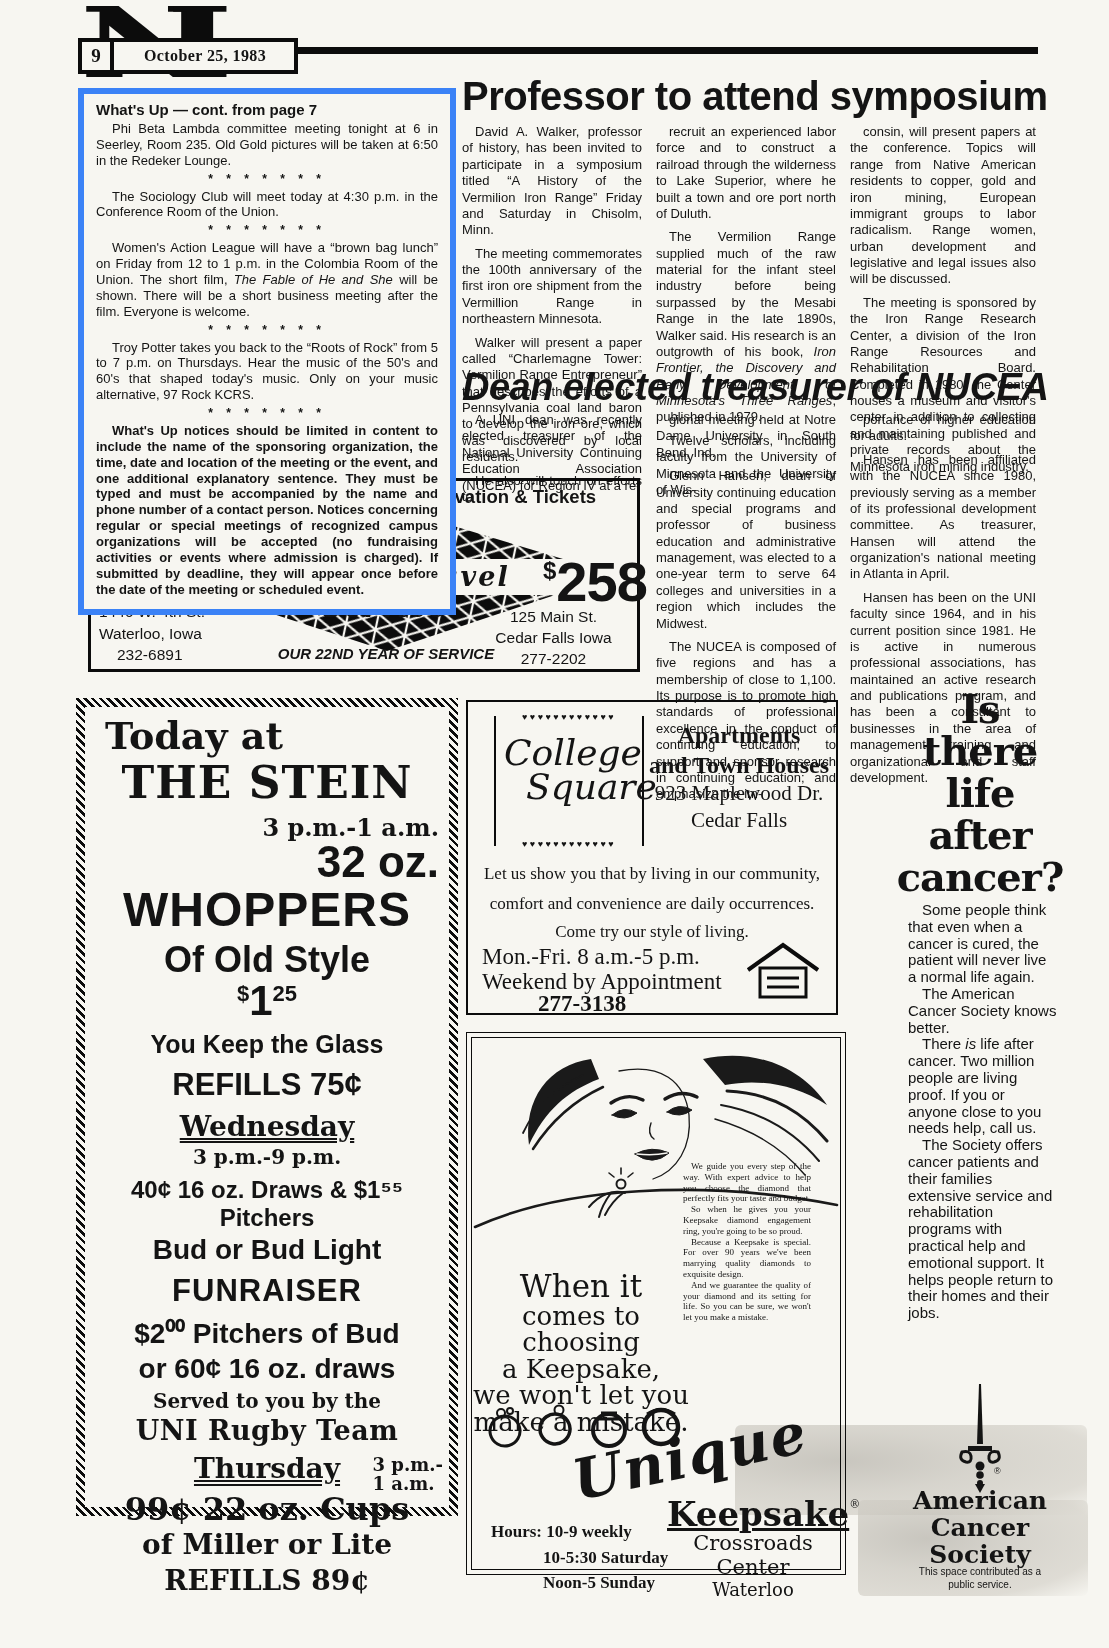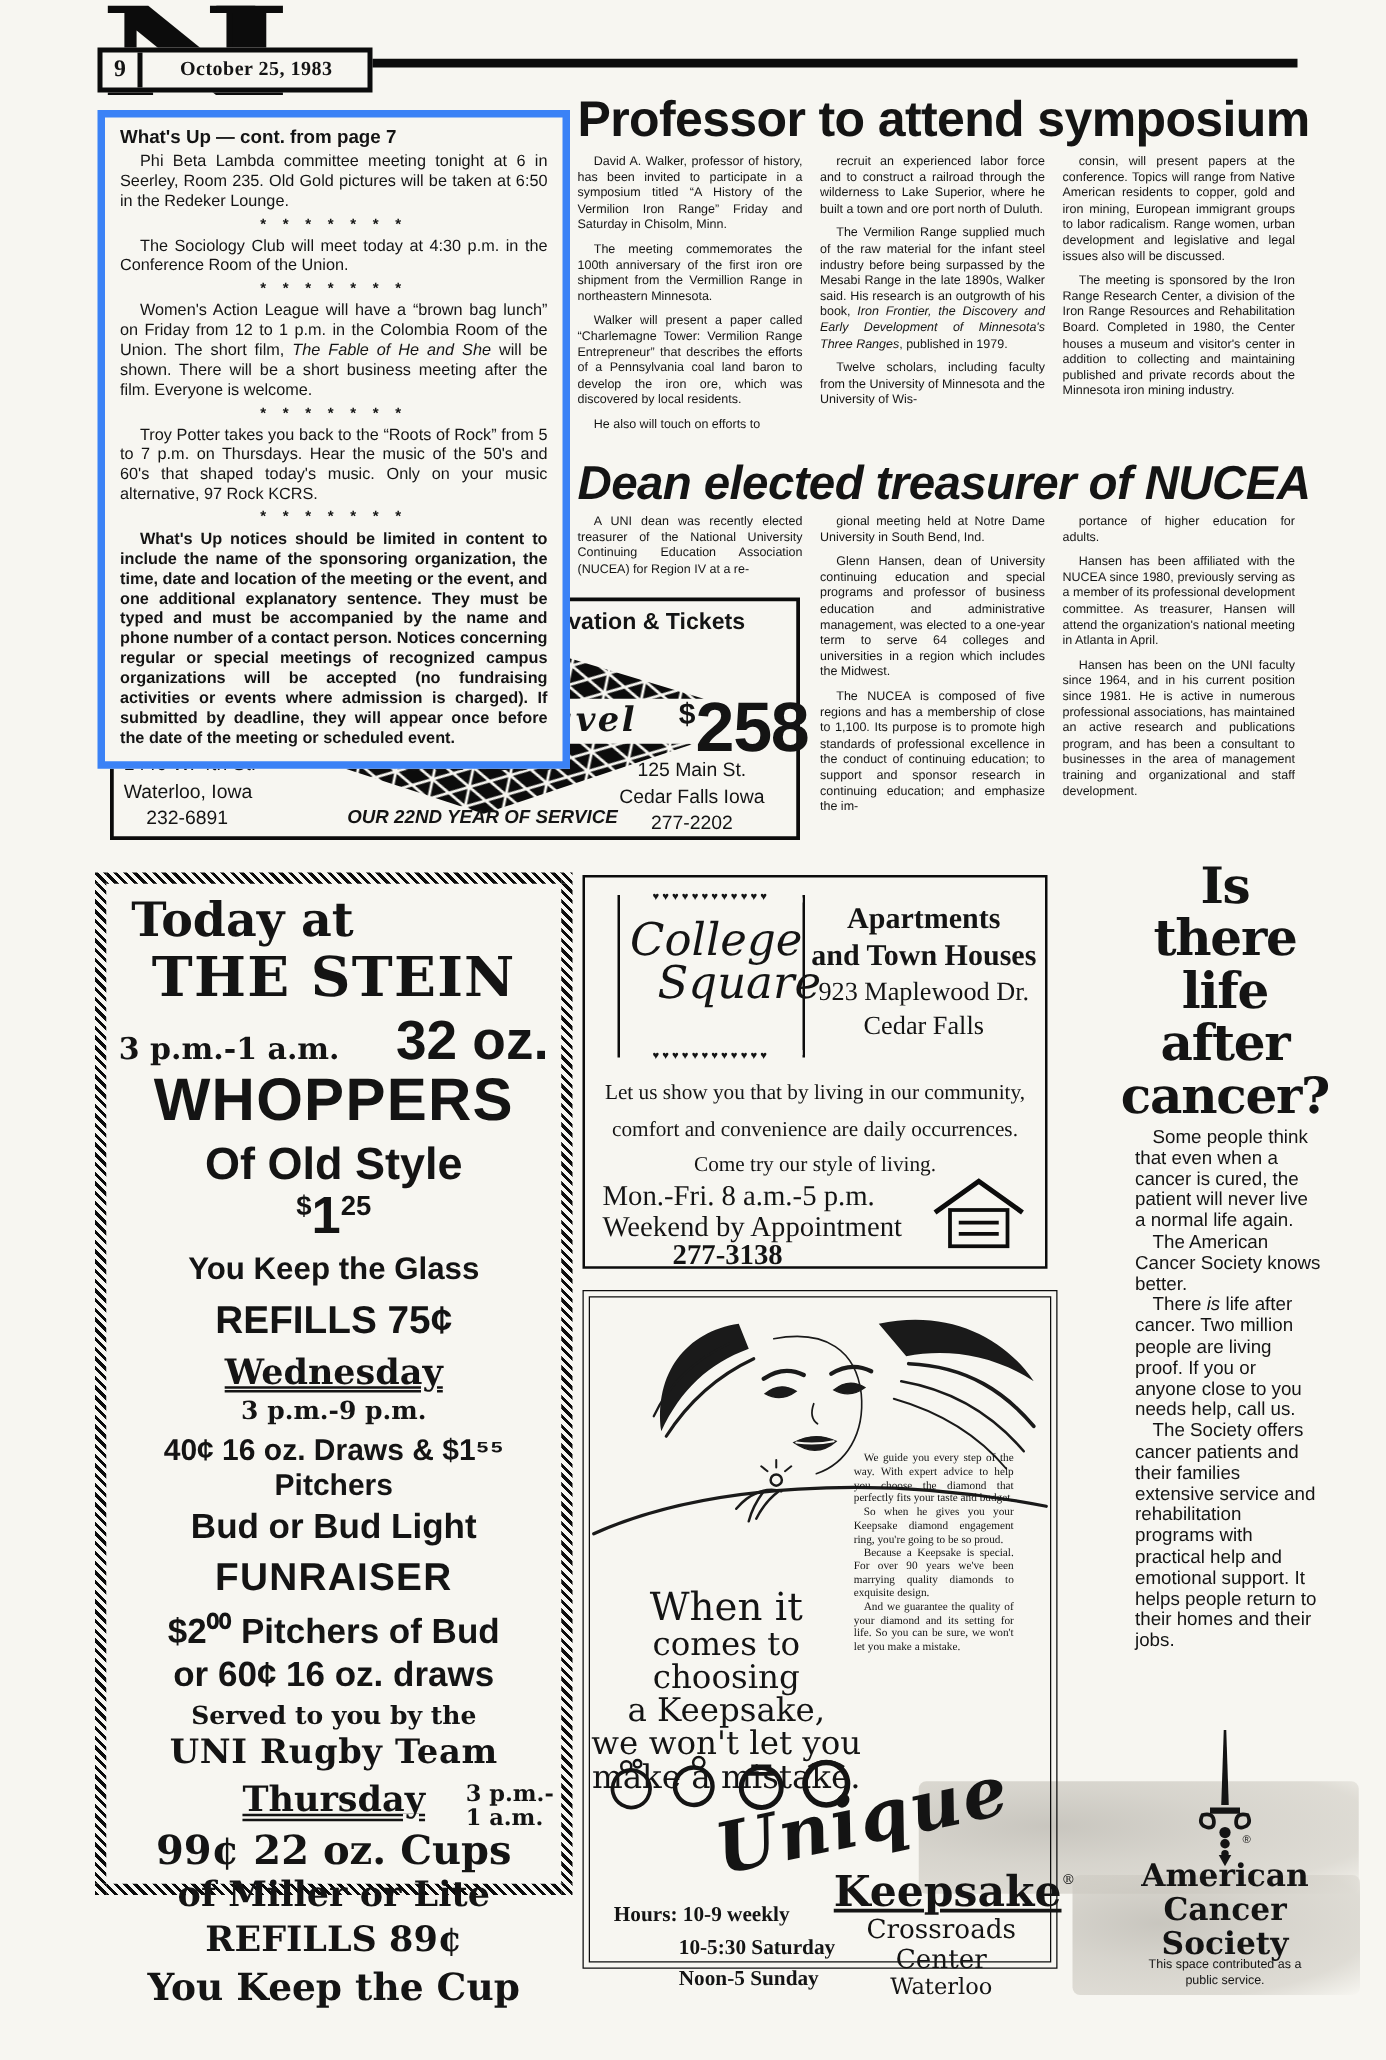--- a/index.html
+++ b/index.html
@@ -23,21 +23,21 @@
   .whatsup{left:78px;top:88px;width:378px;border:6px solid #3b82f6;background:#f7f6f1;
            padding:7px 12px 10px;box-sizing:border-box;z-index:2;}
   .whatsup h2{margin:0 0 3px;font-size:15px;font-weight:bold;}
   .whatsup p{margin:0 0 2px;font-size:13px;line-height:1.22;text-align:justify;text-indent:16px;}
   .wu-div{text-align:center;font-weight:bold;font-size:12px;letter-spacing:5px;line-height:1;margin:4px 0;}
   .wu-bold{font-weight:bold;}
 
   
   .art-head{font-weight:800;font-size:40px;letter-spacing:-.5px;white-space:nowrap;line-height:1;}
   .art-head.italic{font-style:italic;font-weight:700;font-size:38px;}
-  .col{font-size:10px;line-height:1.26;text-align:justify;}
+  .col{font-size:13px;line-height:1.26;text-align:justify;}
   .col p{margin:0 0 7px;text-indent:13px;}
   .col i{font-style:italic;}
 
   
   .travel{left:88px;top:478px;width:552px;height:194px;border:3px solid #0c0c0c;box-sizing:border-box;}
   .travel-header{left:40px;top:5px;width:470px;text-align:center;font-weight:bold;font-size:18.5px;}
   .travel-promo{left:8px;top:48px;font-size:12.5px;line-height:1.3;font-weight:500;}
   .travel-addr-l{left:8px;top:120px;font-size:15.5px;line-height:1.4;}
   .travel-addr-l .ph{padding-left:18px;}
   .travel-logo-svg{left:112px;top:22px;}
@@ -51,21 +51,21 @@
 
   
   .stein{left:76px;top:698px;width:382px;height:818px;box-sizing:border-box;
          border:9px solid transparent;
          border-image:repeating-linear-gradient(45deg,#0c0c0c 0 2.5px,rgba(0,0,0,0) 2.5px 5.5px) 9;
          padding:10px 4px;text-align:center;}
   .stein .srf{font-family:"DejaVu Serif",serif;font-weight:bold;}
   .stein .sns{font-family:"Liberation Sans",sans-serif;font-weight:900;}
   .st-today{font-size:38px;text-align:left;padding-left:16px;line-height:1;}
   .st-name{font-size:44px;line-height:1;margin-top:6px;letter-spacing:1px;}
-  .st-row{display:flex;justify-content:space-between;align-items:flex-end;padding:0 6px;margin-top:8px;}
+  .st-row{display:flex;justify-content:space-between;align-items:flex-end;padding:0 6px;margin-top:8px;flex-direction:column;}
   .st-hours1{font-size:24px;}
   .st-size{font-size:44px;line-height:.9;}
   .st-product{font-size:48px;line-height:1;margin-top:4px;letter-spacing:1px;}
   .st-brand{font-size:36px;line-height:1;margin-top:8px;}
   .st-price{margin-top:2px;line-height:1;}
   .st-price .s{font-size:22px;vertical-align:14px;font-weight:900;}
   .st-price .b{font-size:42px;font-weight:900;}
   .st-price .c{font-size:22px;vertical-align:14px;font-weight:900;}
   .st-glass{font-size:25px;margin-top:8px;font-weight:bold;}
   .st-refills{font-size:31px;margin-top:8px;}
@@ -258,21 +258,20 @@
     <div class="st-thur-row">
       <div class="st-day srf" style="margin-top:0;display:inline-block;">Thursday</div>
       <div class="st-thur-hrs srf">
         <div>3 p.m.-</div>
         <div>1 a.m.</div>
       </div>
     </div>
     <div class="st-td1 srf">99¢ 22 oz. Cups</div>
     <div class="st-td2 srf">of Miller or Lite</div>
     <div class="st-tref srf">REFILLS 89¢</div>
-    <div class="st-cup srf">You Keep the Cup</div>
   </div>
 
   <div class="abs college">
     <div class="abs cs-logo-box">
       <div class="cs-hearts top">♥♥♥♥♥♥♥♥♥♥♥♥</div>
       <div class="cs-script">
         <span>College</span>
         <span class="l2">Square</span>
       </div>
       <div class="cs-hearts bot">♥♥♥♥♥♥♥♥♥♥♥♥</div>

